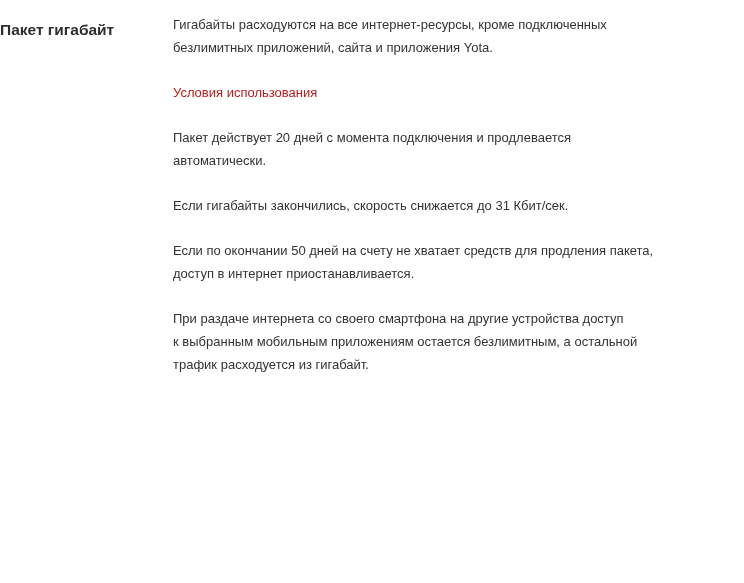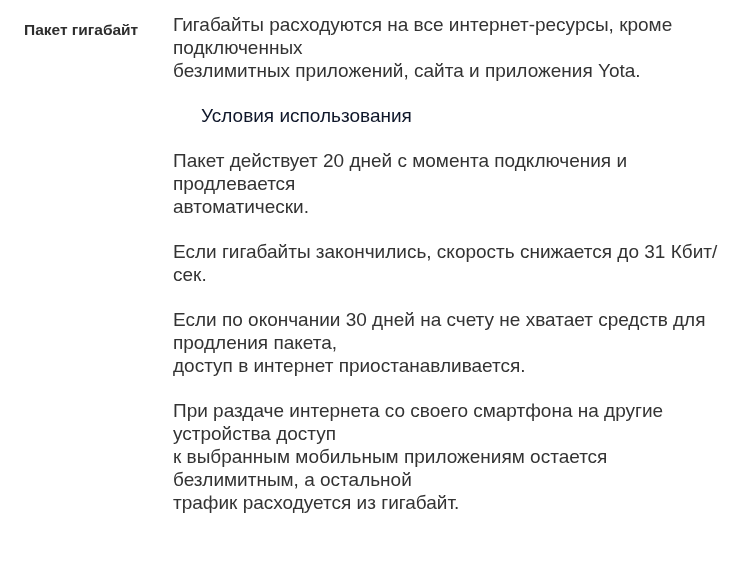--- a/index.html
+++ b/index.html
@@ -16,59 +16,58 @@
   }
   .section-row {
     display: flex;
     align-items: flex-start;
     padding-top: 13px;
     box-sizing: border-box;
   }
   .label-col {
     width: 173px;
     flex: 0 0 173px;
-    padding-left: 24px;
+    padding-left: 0;
     box-sizing: border-box;
   }
   .section-title {
     margin: 6px 0 0 0;
     font-size: 15.5px;
     line-height: 22px;
     font-weight: bold;
     color: #2e2e2e;
   }
   .content-col {
     flex: 1 1 auto;
     padding-right: 8px;
   }
   .content-col p {
     margin: 0 0 22px 0;
-    font-size: 19px;
+    font-size: 13px;
     line-height: 23px;
     color: #333333;
     white-space: pre-line;
   }
   .content-col p.muted {
-    color: #0f172a;
-    margin-left: 28px;
+    color: #b91c1c;
   }
 </style>
 </head>
 <body>
 
 <div class="section-row">
   <div class="label-col">
     <h3 class="section-title">Пакет гигабайт</h3>
   </div>
   <div class="content-col">
     <p>Гигабайты расходуются на все интернет-ресурсы, кроме подключенных
 безлимитных приложений, сайта и приложения Yota.</p>
     <p class="muted">Условия использования</p>
     <p>Пакет действует 20 дней с момента подключения и продлевается
 автоматически.</p>
     <p>Если гигабайты закончились, скорость снижается до 31 Кбит/сек.</p>
-    <p>Если по окончании 30 дней на счету не хватает средств для продления пакета,
+    <p>Если по окончании 50 дней на счету не хватает средств для продления пакета,
 доступ в интернет приостанавливается.</p>
     <p>При раздаче интернета со своего смартфона на другие устройства доступ
 к выбранным мобильным приложениям остается безлимитным, а остальной
 трафик расходуется из гигабайт.</p>
   </div>
 </div>
 
 </body></html>

